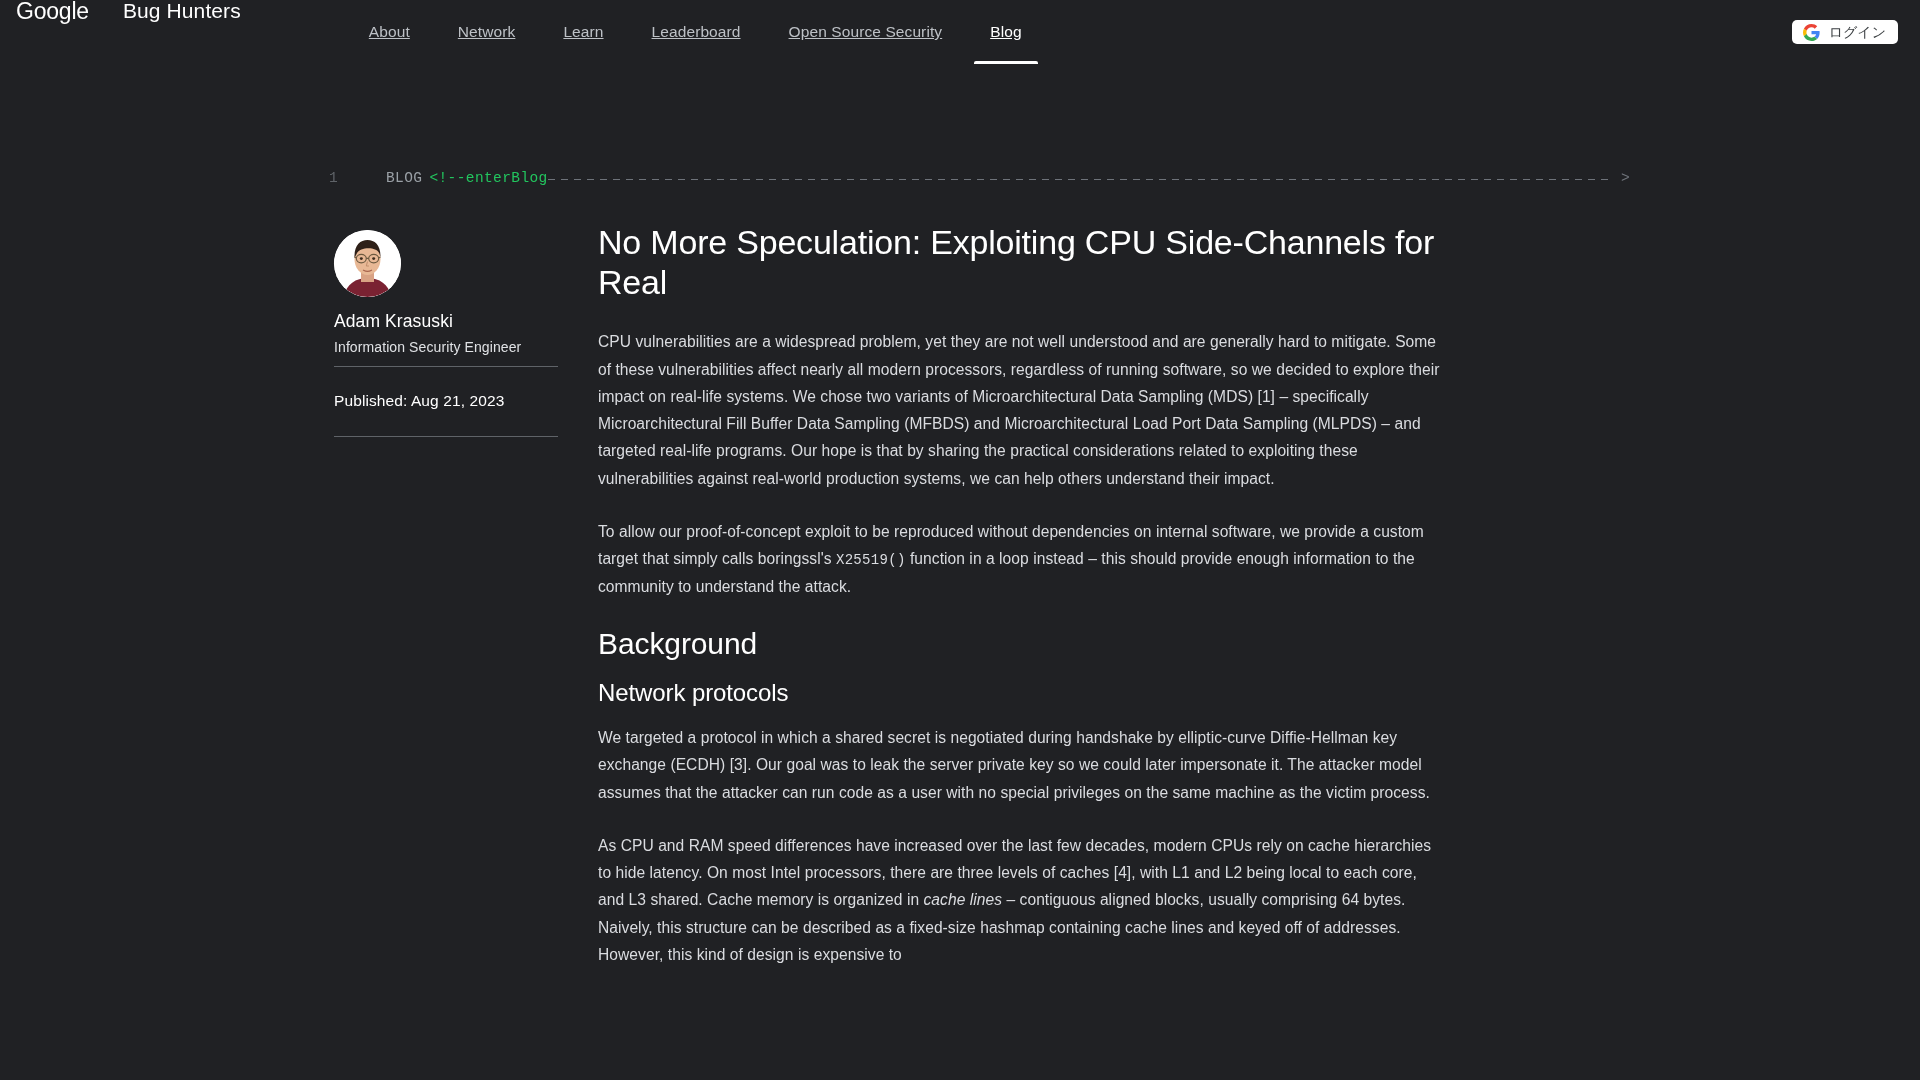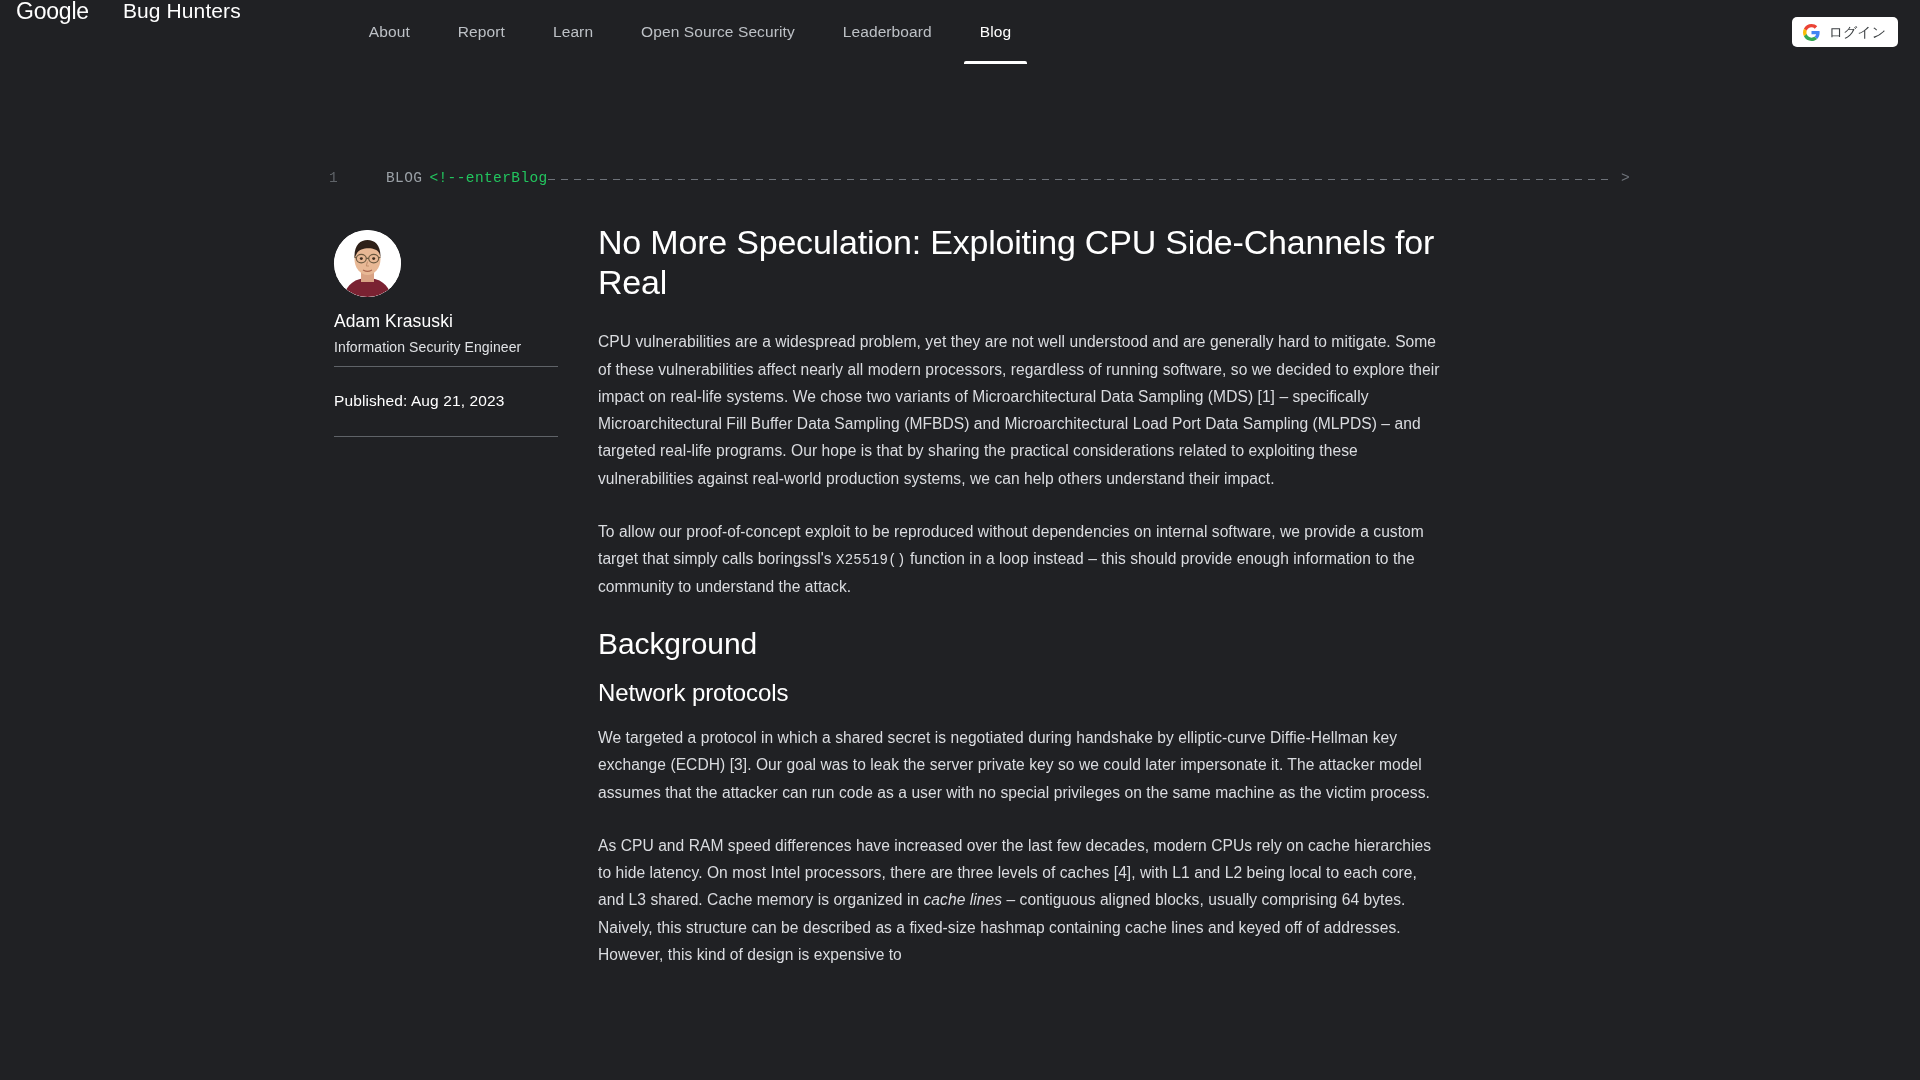--- a/index.html
+++ b/index.html
@@ -62,20 +62,21 @@
   .nav-item {
     display: flex;
     align-items: center;
     padding: 0 24px;
     font-size: 15.5px;
     color: #bdc1c6;
     cursor: pointer;
     position: relative;
     letter-spacing: 0.1px;
     white-space: nowrap;
+    text-decoration: underline;
   }
 
   .nav-item.is-active { color: #ffffff; }
   .nav-item.is-active::after {
     content: "";
     position: absolute;
     left: 8px;
     right: 8px;
     bottom: 0;
     height: 3px;
@@ -92,21 +93,21 @@
   }
 
   .login-button {
     display: inline-flex;
     align-items: center;
     gap: 9px;
     background: #ffffff;
     color: #3c4043;
     border: none;
     border-radius: 5px;
-    height: 30px;
+    height: 24px;
     padding: 0 12px 0 11px;
     font-size: 14px;
     font-family: "Liberation Sans", sans-serif;
     cursor: pointer;
     line-height: 1;
   }
 
   .g-logo { width: 17px; height: 17px; display: block; flex: 0 0 auto; }
 
   
@@ -292,30 +293,30 @@
   <div class="brand-zone">
     <span class="google-wordmark">Google</span>
     <span class="product-name">Bug Hunters</span>
   </div>
 
   <nav class="main-nav">
     <div class="nav-item">
       <span>About</span>
     </div>
     <div class="nav-item">
-      <span>Report</span>
+      <span>Network</span>
     </div>
     <div class="nav-item">
       <span>Learn</span>
     </div>
     <div class="nav-item">
+      <span>Leaderboard</span>
+    </div>
+    <div class="nav-item">
       <span>Open Source Security</span>
-    </div>
-    <div class="nav-item">
-      <span>Leaderboard</span>
     </div>
     <div class="nav-item is-active">
       <span>Blog</span>
     </div>
   </nav>
 
   <div class="header-right">
     <button class="login-button">
       <span class="g-logo-wrap">
         <svg class="g-logo" viewBox="0 0 48 48" aria-hidden="true">

